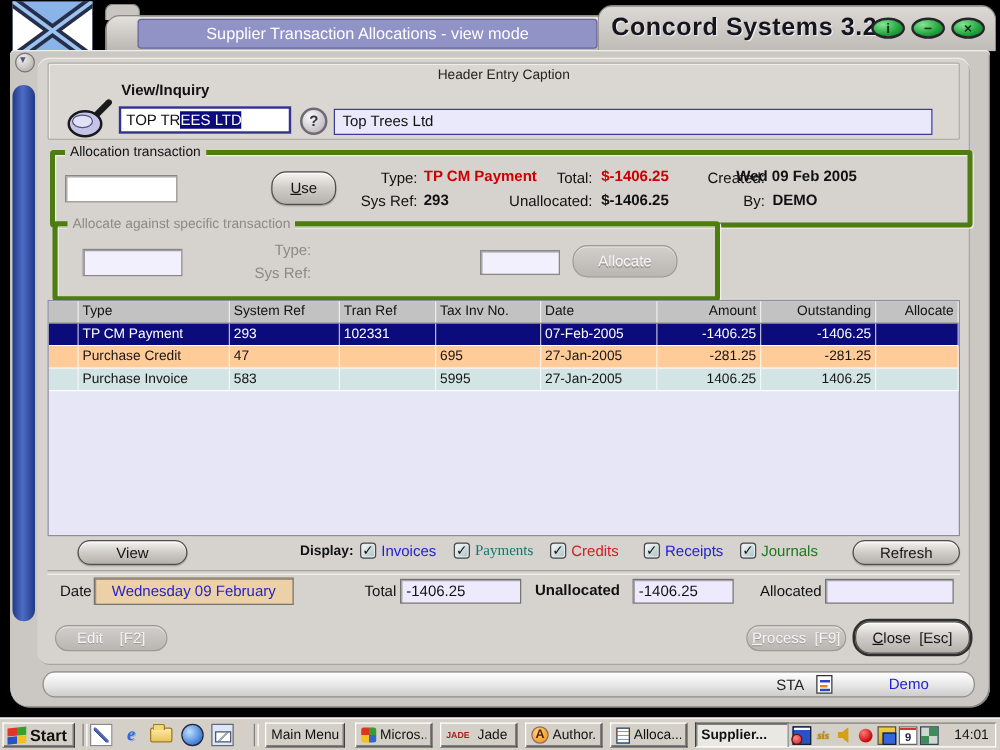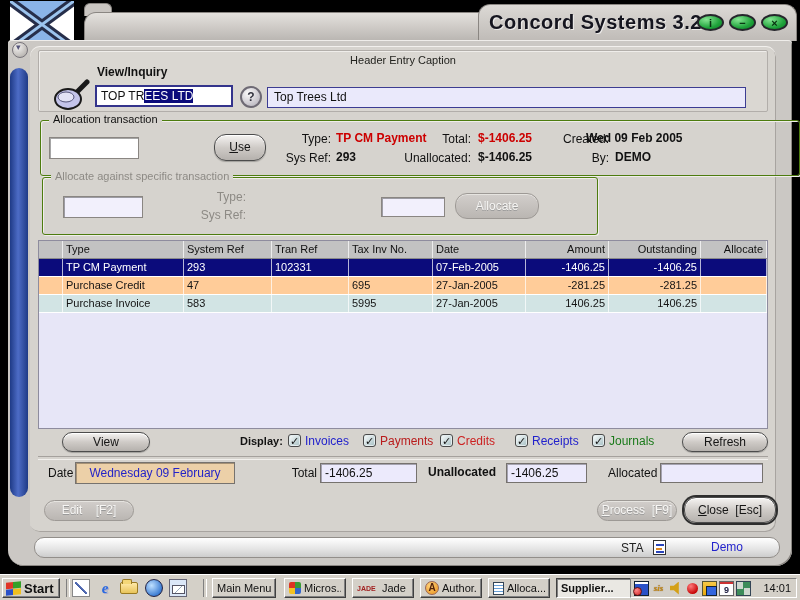--- a/index.html
+++ b/index.html
@@ -51,22 +51,22 @@
   .code-input .sel{background:#0b0b7b;color:#fff;}
   .help-btn{position:absolute;left:201px;top:35px;width:22px;height:22px;border-radius:50%;
             background:radial-gradient(circle at 35% 30%,#fbfafa,#aeaab4);border:2px solid #6e6a74;
             box-sizing:border-box;text-align:center;font-weight:bold;font-size:12px;line-height:18px;
             color:#33333f;cursor:pointer;}
   .name-field{position:absolute;left:228px;top:36px;width:479px;height:21px;background:#eae9fb;
               border:1px solid #3c3c92;box-sizing:border-box;font-size:12px;line-height:19px;
               padding-left:6px;cursor:text;}
 
   
-  .grp{position:absolute;border:1px solid #4d7c0f;border-radius:3px;
-       box-shadow:inset 1px 1px 0 #f0eeeb,1px 1px 0 #f0eeeb;padding-left:28px;}
+  .grp{position:absolute;border:4px solid #4d7c0f;border-radius:3px;
+       box-shadow:inset 1px 1px 0 #f0eeeb,1px 1px 0 #f0eeeb;}
   .grp-label{position:absolute;top:-8px;left:8px;background:#d6d3ce;padding:0 4px;font-size:11px;}
   .grp1{left:10px;top:74px;width:730px;height:54px;}
   .grp2{left:12px;top:131px;width:526px;height:56px;}
   .grp2 .grp-label{color:#8d8a85;}
   .sunken{background:#fff;border:1px solid #8a8682;box-shadow:inset 1px 1px 0 rgba(0,0,0,.35);
           box-sizing:border-box;cursor:text;}
   .lav{background:#f2f0fc;}
   .alloc-input{position:absolute;left:8px;top:16px;width:90px;height:22px;}
   .sp-in1{position:absolute;left:20px;top:18px;width:80px;height:22px;}
   .sp-in2{position:absolute;left:338px;top:19px;width:64px;height:20px;}
@@ -231,20 +231,21 @@
     </svg>
   </div>
   <div class="tab-small"></div>
   <div class="top-strip"></div>
   <div class="concord-tab">
     <span class="app-title">Concord Systems 3.2</span>
     <span class="winbtn b1">i</span>
     <span class="winbtn b2">−</span>
     <span class="winbtn b3">×</span>
   </div>
+  <div class="title-pill">Supplier Transaction Allocations - view mode</div>
 
   <div class="window"></div>
   <div class="circle-btn"></div>
   <div class="blue-bar"></div>
 
   <div class="inner-panel">
 
     <div class="header-panel">
       <div class="hdr-caption">Header Entry Caption</div>
       <div class="magnifier">
@@ -344,21 +345,21 @@
         <span>View</span>
       </div>
     <div class="disp-label">Display:</div>
     <div id="filters">
         <div class="filter" style="left: 258px;">
           <div class="cbbox" style="display: inline-block;">✓</div>
           <div class="cbtext" style="color: rgb(34, 34, 204);">Invoices</div>
         </div>
         <div class="filter" style="left: 333px;">
           <div class="cbbox" style="display: inline-block;">✓</div>
-          <div class="cbtext" style="color: #b91c1c;">Payments</div>
+          <div class="cbtext" style="color: #0f766e; font-family: Liberation Serif, serif;">Payments</div>
         </div>
         <div class="filter" style="left: 410px;">
           <div class="cbbox" style="display: inline-block;">✓</div>
           <div class="cbtext" style="color: rgb(204, 34, 34);">Credits</div>
         </div>
         <div class="filter" style="left: 485px;">
           <div class="cbbox" style="display: inline-block;">✓</div>
           <div class="cbtext" style="color: rgb(34, 34, 204);">Receipts</div>
         </div>
         <div class="filter" style="left: 562px;">

